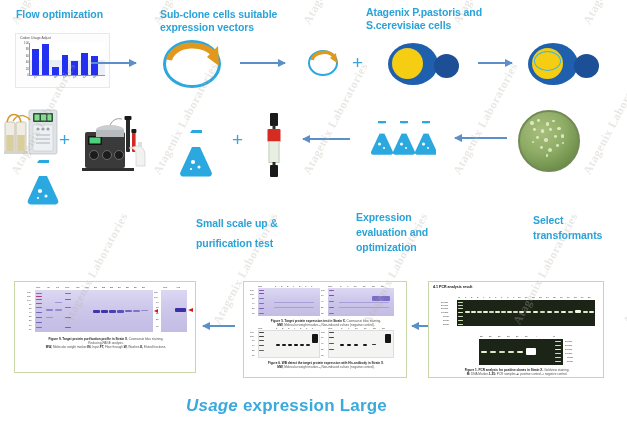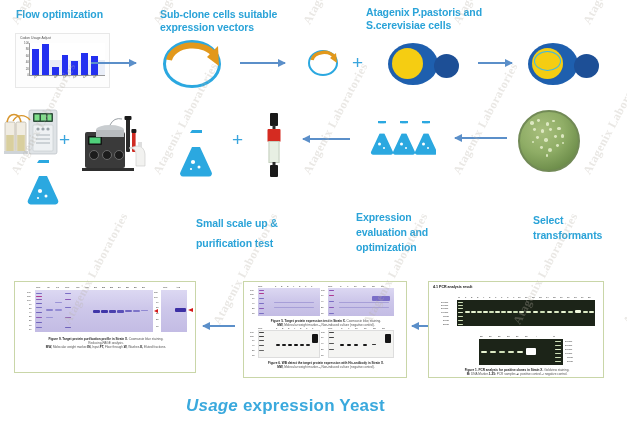--- a/index.html
+++ b/index.html
@@ -603,21 +603,21 @@
     <div class="band" style="left:88px; top:69px; width:6px; height:2.4px; background:#e8f4d2;"></div>
     <div class="band" style="left:97px; top:66px; width:10px; height:7px; background:#ffffff;"></div>
 
     <div class="fig-cap" style="left:3px; top:86px; width:170px;">
       <span>Figure 1. PCR analysis for positive clones in Strain X.</span><span class="lt"> Goldview staining.</span><br>
       <span>M:</span><span class="lt"> DNA Marker.</span><span>1-35:</span><span class="lt"> PCR samples.</span><span>+:</span><span class="lt"> positive control.</span><span>-:</span><span class="lt"> negative control.</span>
     </div>
   </div>
 
   <div id="bottom-title" style="left:186px; top:396px;">
-    <span class="it">Usage</span><span> expression Yeast</span>
+    <span class="it">Usage</span><span> expression Large</span>
   </div>
 
   <div class="wm-layer">
     <span class="wm" style="left:8px;  top:20px;">Atagenix Laboratories</span>
     <span class="wm" style="left:150px; top:20px;">Atagenix Laboratories</span>
     <span class="wm" style="left:300px; top:20px;">Atagenix Laboratories</span>
     <span class="wm" style="left:450px; top:20px;">Atagenix Laboratories</span>
     <span class="wm" style="left:580px; top:20px;">Atagenix Laboratories</span>
     <span class="wm" style="left:8px;  top:170px;">Atagenix Laboratories</span>
     <span class="wm" style="left:150px; top:170px;">Atagenix Laboratories</span>

